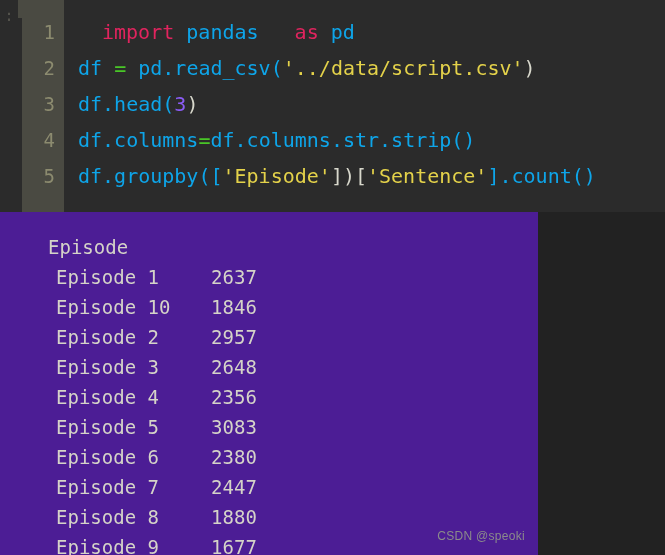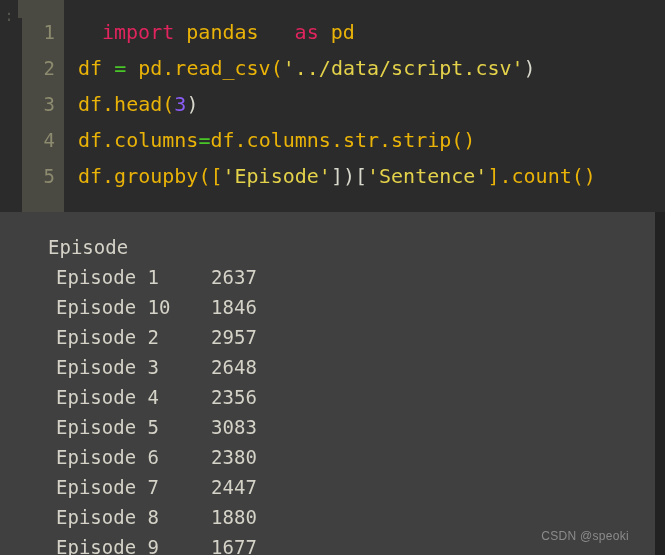--- a/index.html
+++ b/index.html
@@ -98,30 +98,30 @@
     height: 36px;
     line-height: 36px;
   }
 
   
   .kw   { color: #e0245e; margin-left: 24px; }  
   .op   { color: #49c627; }  
   .str  { color: #e4d24a; text-align: center; }  
   .num  { color: #8b5cf6; }  
   .pun  { color: #d8d8cc; }
-  .id   { color: #eab308; }
+  .id   { color: #0ea5e9; }
 
   
   .output-area {
     position: absolute;
     left: 0;
     top: 212px;
-    width: 655px;
+    width: 538px;
     height: 343px;
-    background: #404040;
+    background: #4c1d95;
   }
 
   .output-lines {
     position: absolute;
     left: 48px;
     top: 20px;
     font-size: 19px;
     line-height: 30px;
     white-space: pre;
     color: #d5d3c8;
@@ -137,21 +137,21 @@
   }
   .output-lines .ovalue {
     display: inline-block;
     width: 68px;
     text-align: center;
   }
 
   
   .watermark {
     position: absolute;
-    right: 26px;
+    right: 13px;
     bottom: 12px;
     font-family: "Liberation Sans", sans-serif;
     font-size: 12px;
     color: #8b8b8b;
     letter-spacing: 0.3px;
     user-select: none;
   }
 </style>
 </head>
 <body>

